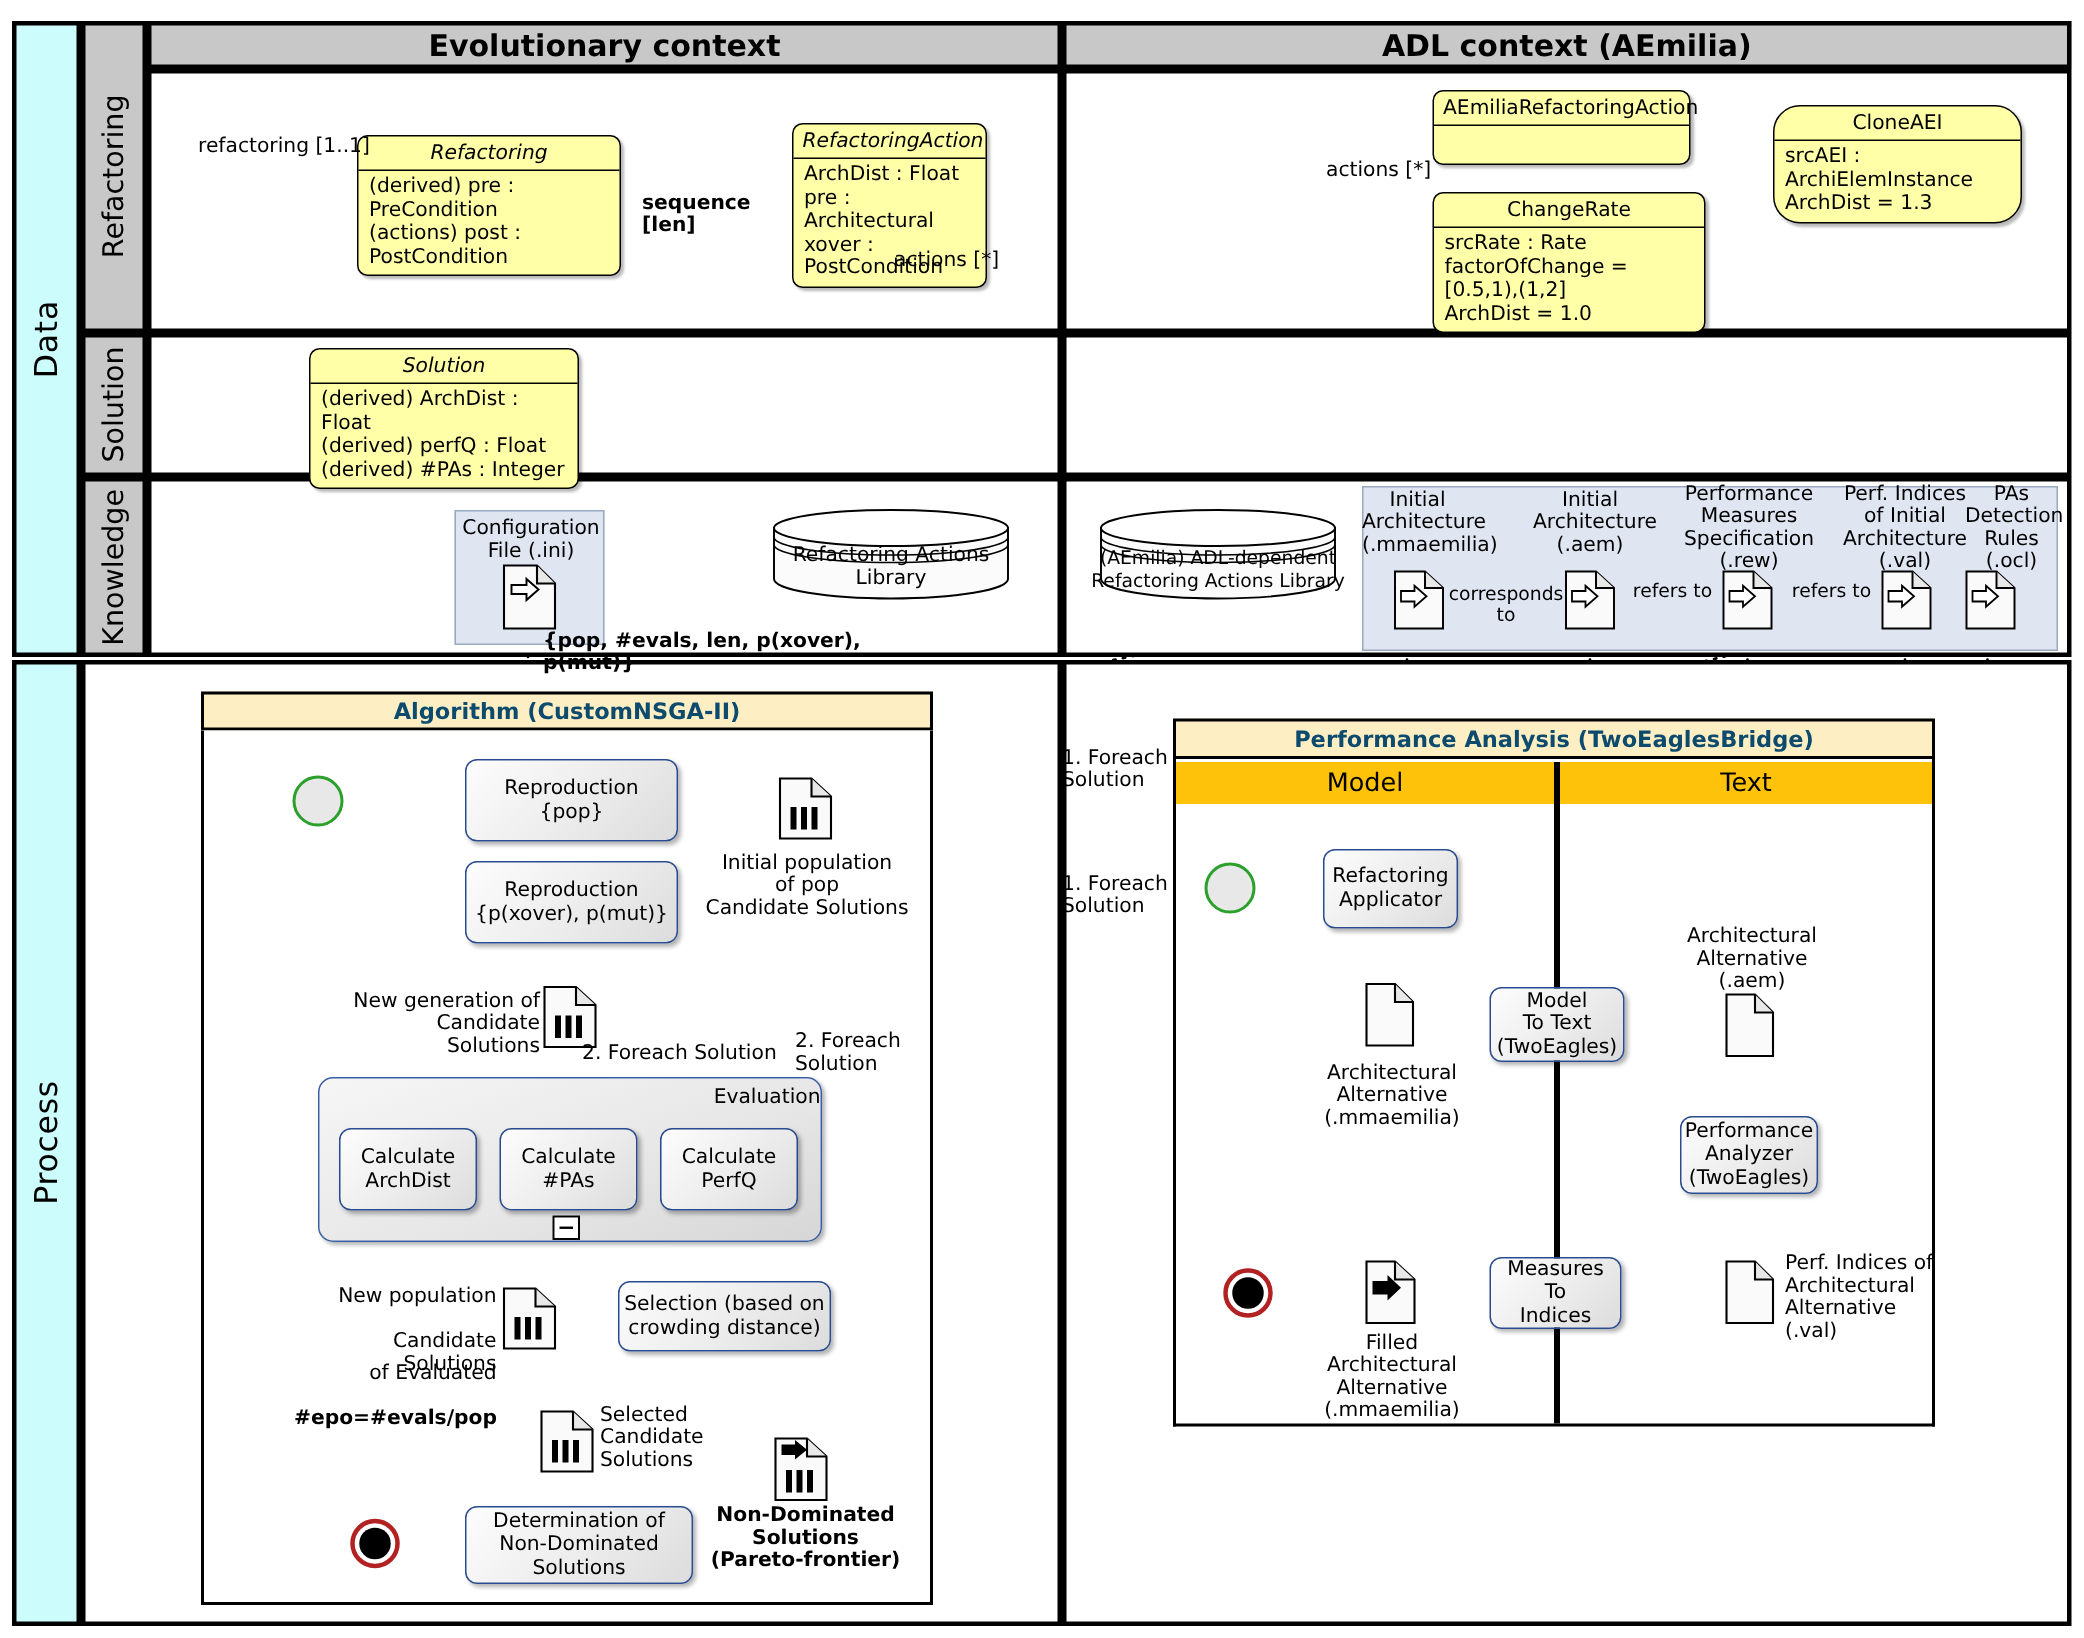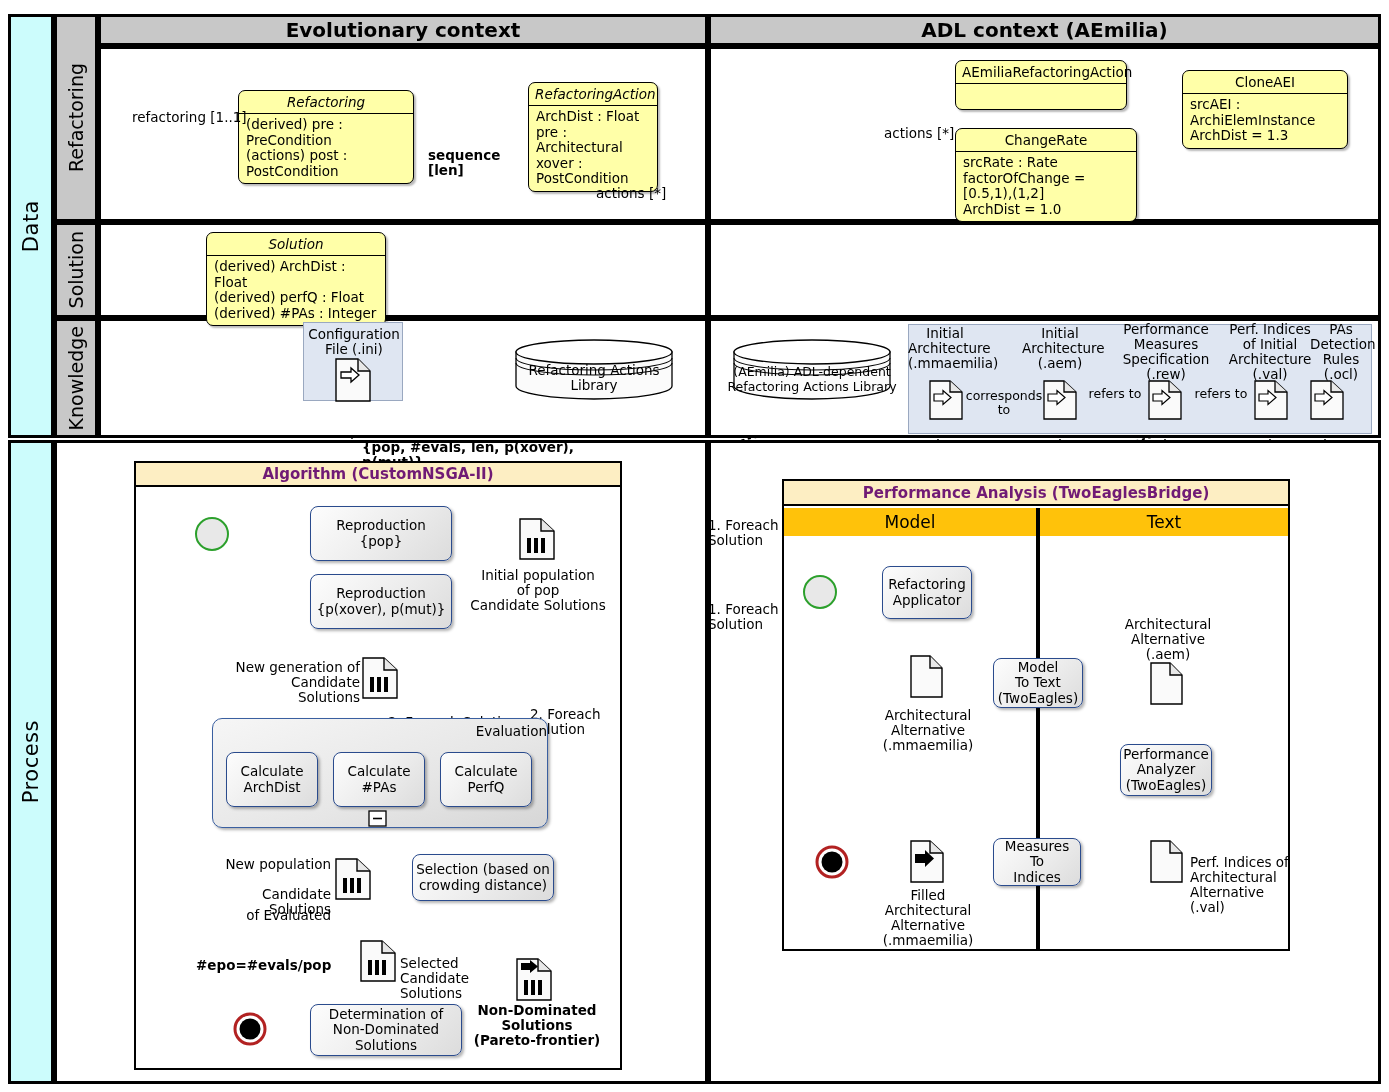--- a/index.html
+++ b/index.html
@@ -23,24 +23,24 @@
   .node{border:1.6px solid #2a4b8d;border-radius:8px;
         background:linear-gradient(135deg,#fdfdfd 0%,#ececec 55%,#dcdcdc 100%);
         box-shadow:2px 2px 3px rgba(0,0,0,.3);
         display:flex;align-items:center;justify-content:center;text-align:center;
         font-size:13.5px;line-height:15.5px;color:#000;}
   .grp{border:1.6px solid #3a5fa0;border-radius:10px;
        background:linear-gradient(160deg,#f6f6f6 0%,#e6e6e6 60%,#d6d6d6 100%);
        box-shadow:2px 2px 3px rgba(0,0,0,.3);}
   .grp-t{text-align:right;font-size:13.5px;padding-top:4px;color:#000;}
   .lbl{font-size:13.5px;line-height:15px;color:#000;text-align:center;}
-  .lbl.l{text-align:left;margin-top:20px;} .lbl.r{text-align:right;}
+  .lbl.l{text-align:left;} .lbl.r{text-align:right;}
   .lbl.b{font-weight:bold;}
   .blue-panel{background:#dfe6f2;border:1px solid #9aa8c0;}
-  .act-hdr{background:#fdeec3;border:2px solid #000;display:flex;align-items:center;justify-content:center;font-weight:bold;font-size:15px;color:#701a75;}
+  .act-hdr{background:#fdeec3;border:2px solid #000;display:flex;align-items:center;justify-content:center;font-weight:bold;font-size:15px;color:#0c4a6e;}
   .act-body{background:#fff;border:2px solid #000;border-top:none;}
   .lane-hdr{background:#ffc20a;display:flex;align-items:center;justify-content:center;font-size:17px;color:#000;}
   svg{position:absolute;left:0;top:0;overflow:visible;pointer-events:none;}
 </style>
 </head>
 <body>
 
 <div id="root">
 
   <svg width="1389" height="1092">
@@ -222,21 +222,21 @@
       <div>xover : PostCondition</div>
     </div>
   </div>
 
   <div class="abs uml" style="left:955px;top:60px;width:172px;height:50px;">
     <div class="t plain">AEmiliaRefactoringAction</div>
     <div class="sep"></div>
     <div class="attrs" style="height:20px"></div>
   </div>
 
-  <div class="abs uml" style="left:1182px;top:70px;width:166px;">
+  <div class="abs uml" style="left:1182px;top:70px;width:166px;border-radius:18px;">
     <div class="t plain">CloneAEI</div>
     <div class="sep"></div>
     <div class="attrs">
       <div>srcAEI : ArchiElemInstance</div>
       <div>ArchDist = 1.3</div>
     </div>
   </div>
 
   <div class="abs uml" style="left:955px;top:128px;width:182px;">
     <div class="t plain">ChangeRate</div>
@@ -256,21 +256,21 @@
       <div>(derived) perfQ : Float</div>
       <div>(derived) #PAs : Integer</div>
     </div>
   </div>
 
   <div class="abs lbl l" style="left:132px;top:90px;width:120px;">refactoring [1..1]</div>
   <div class="abs lbl b l" style="left:428px;top:128px;width:110px;">sequence [len]</div>
   <div class="abs lbl l" style="left:596px;top:166px;width:80px;">actions [*]</div>
   <div class="abs lbl l" style="left:884px;top:106px;width:80px;">actions [*]</div>
 
-  <div class="abs blue-panel" style="left:303px;top:322px;width:100px;height:79px;">
+  <div class="abs blue-panel" style="left:303px;top:340px;width:100px;height:90px;">
     <div class="lbl" style="position:absolute;left:0;top:4px;width:100px;">Configuration</div>
     <div class="lbl" style="position:absolute;left:0;top:19px;width:100px;">File (.ini)</div>
     <svg width="100" height="82" style="position:absolute;left:0;top:0;">
       <g transform="translate(32,36)">
         <path d="M0,0 L22,0 L34,12 L34,42 L0,42 z" fill="#fafafa" stroke="#000" stroke-width="1.4"></path>
         <path d="M22,0 L22,12 L34,12" fill="#e8e8e8" stroke="#000" stroke-width="1.4"></path>
         <path d="M5,13 L15,13 L15,9 L23,16 L15,23 L15,19 L5,19 z" fill="#fff" stroke="#000" stroke-width="1.3"></path>
       </g>
     </svg>
   </div>

